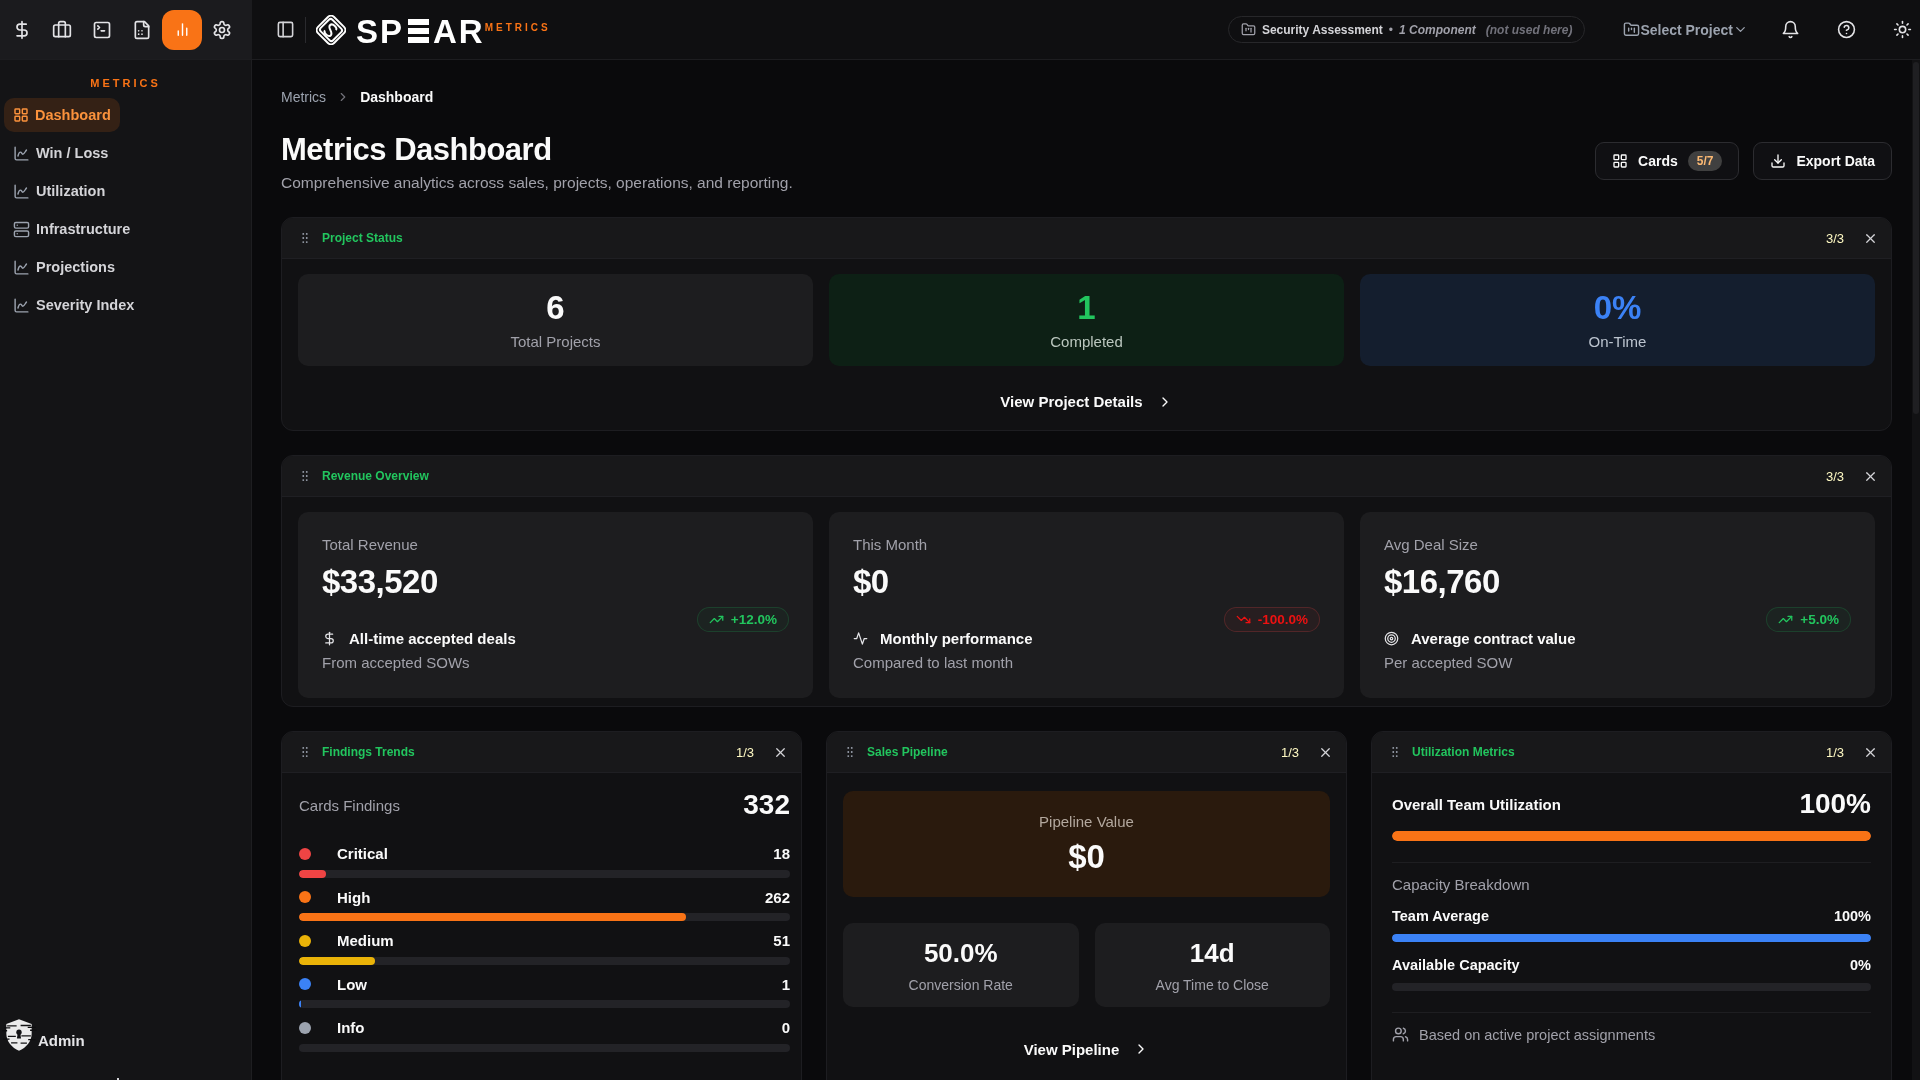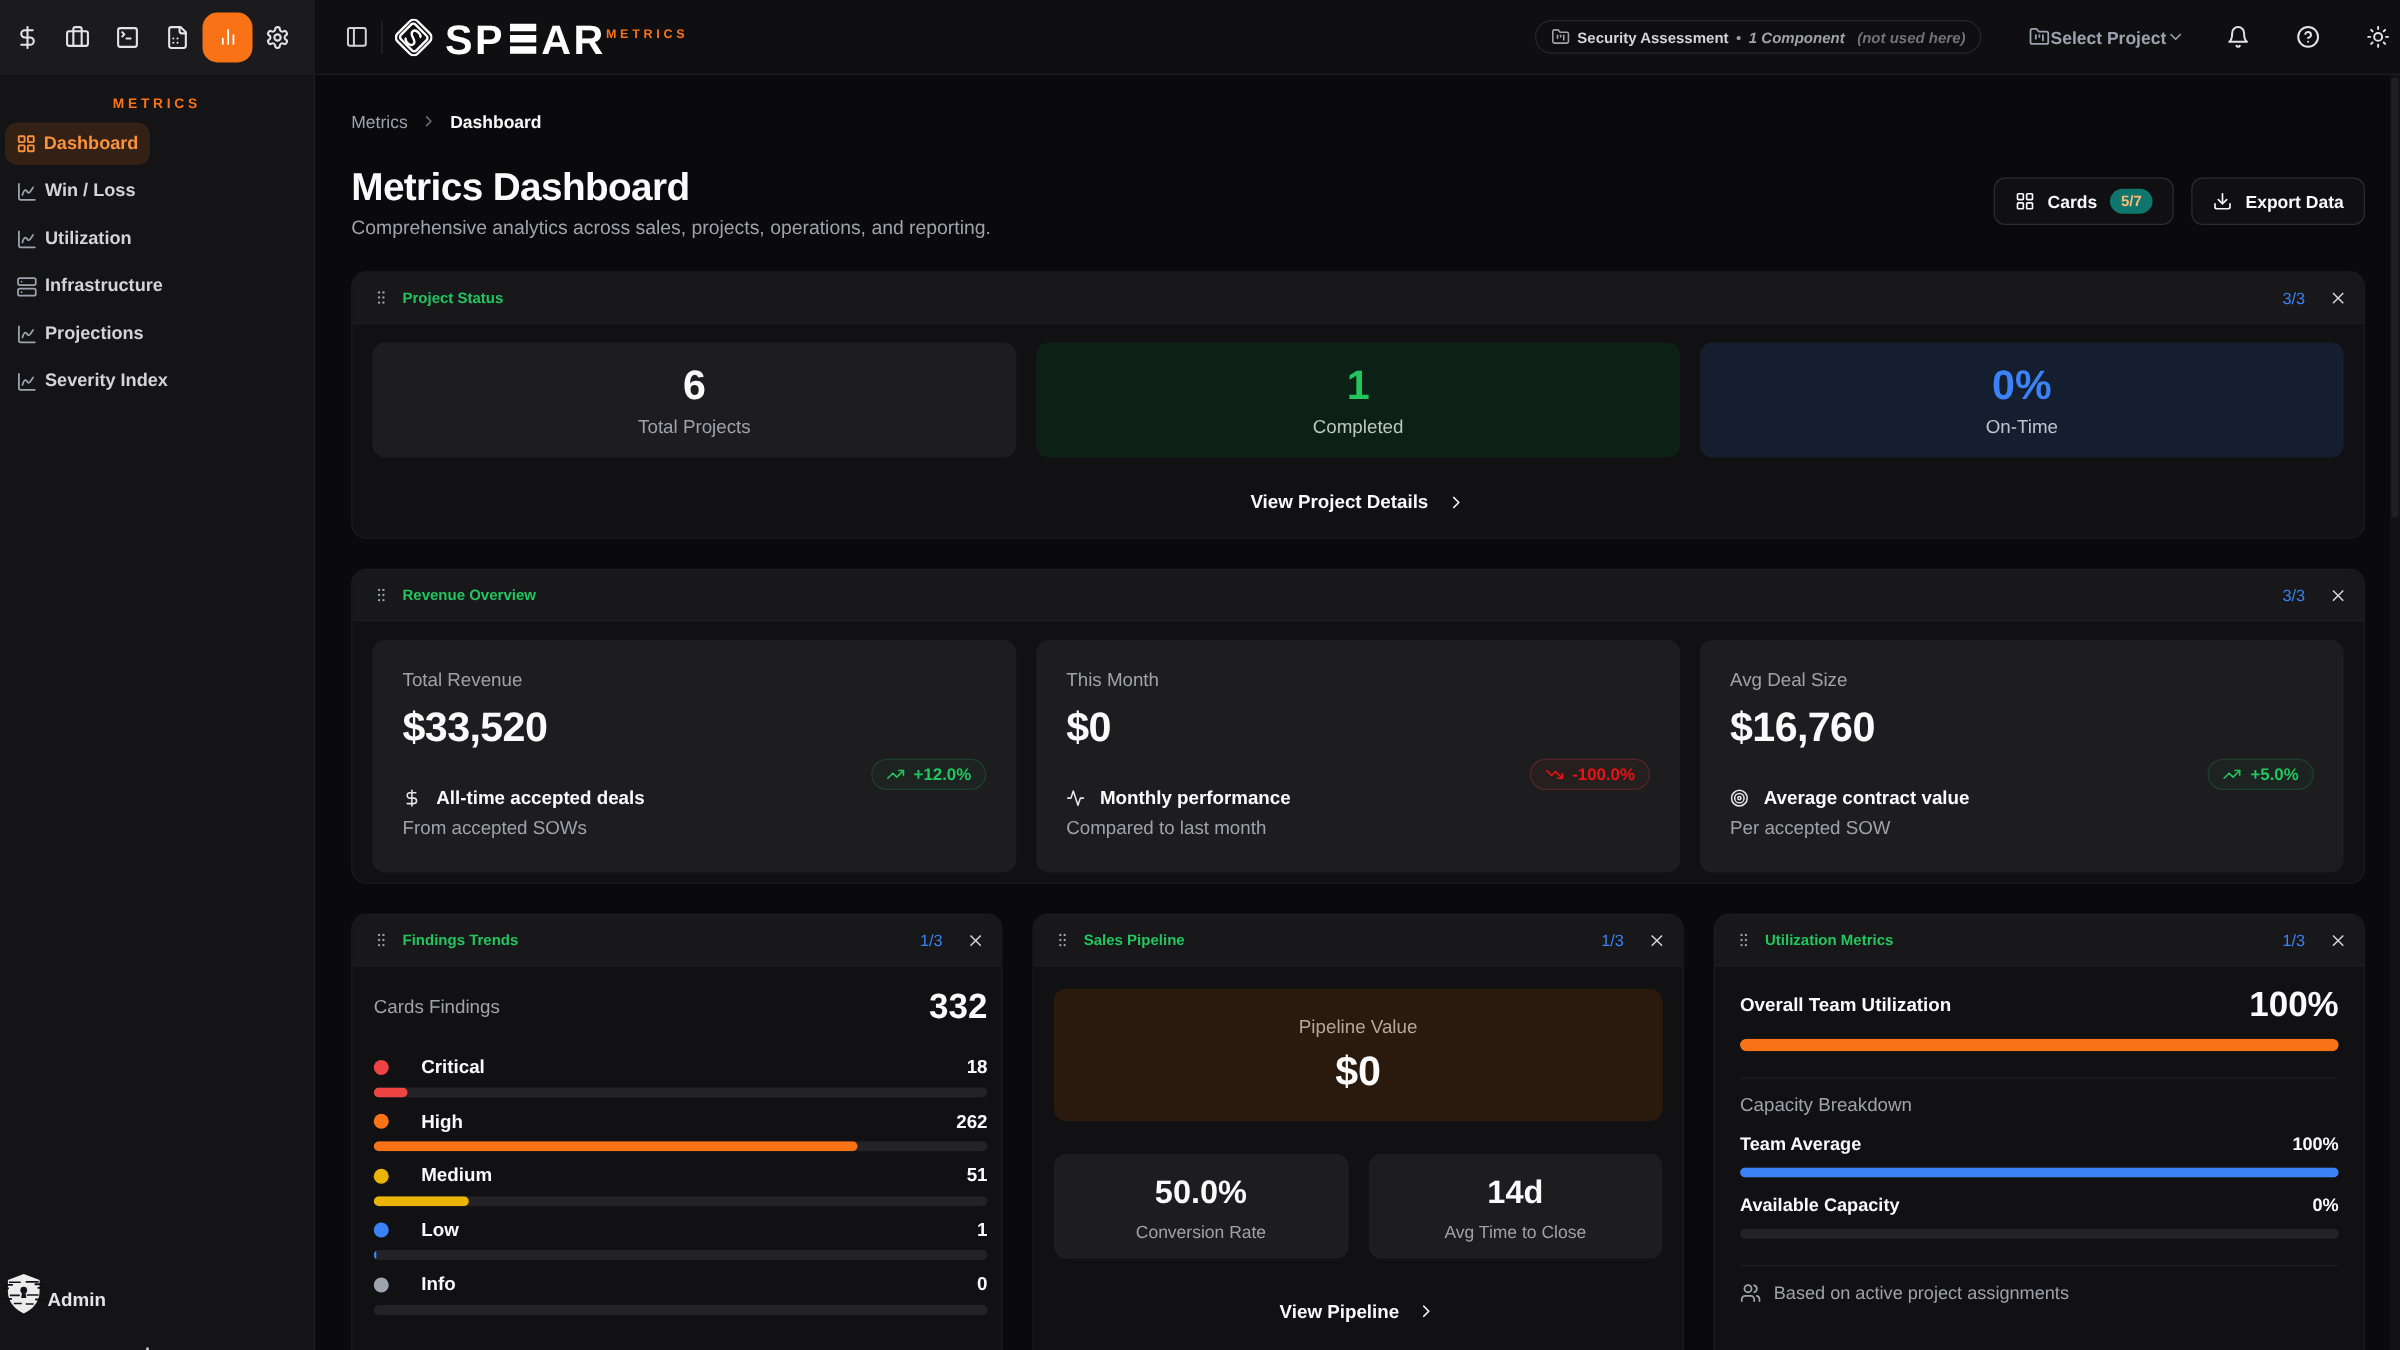--- a/index.html
+++ b/index.html
@@ -44,28 +44,28 @@
   .cut-tick { position:absolute; left:117px; bottom:-1px; width:2px; height:3px; background:#d4d4d8; }
   
   .main { flex:1; padding:29px 28px 0 29px; overflow:hidden; }
   .crumb { display:flex; align-items:center; gap:10px; font-size:14px; color:#9ca3af; margin-bottom:27px; }
   .crumb .cur { color:#fafafa; font-weight:700; }
   .page-head { display:flex; justify-content:space-between; align-items:flex-start; margin-bottom:25px; }
   .page-title { font-size:31px; font-weight:800; letter-spacing:-0.5px; color:#fafafa; }
   .page-sub { font-size:15.5px; color:#a1a1aa; margin-top:6px; }
   .head-actions { display:flex; gap:14px; margin-top:10px; }
   .btn { display:flex; align-items:center; gap:10px; background:#101013; border:1px solid #2c2c30; border-radius:9px; height:38px; padding:0 16px; color:#fafafa; font-size:14px; font-weight:700; }
-  .btn .cnt { background:#0f766e; color:#fdba74; border-radius:999px; font-size:12px; font-weight:700; padding:3px 9px; }
+  .btn .cnt { background:#404040; color:#fdba74; border-radius:999px; font-size:12px; font-weight:700; padding:3px 9px; }
   
   .cards { display:flex; flex-direction:column; gap:24px; }
   .card { background:#111113; border:1px solid #1d1d21; border-radius:12px; overflow:hidden; }
   .card-head { height:41px; background:#18181a; border-bottom:1px solid #1f1f23; display:flex; align-items:center; padding:0 13px 0 16px; gap:10px; }
   .card-title { font-size:12px; font-weight:700; color:#22c55e; flex:1; }
   .grip { color:#9ca3af; }
-  .card-badge { color:#3b82f6; font-size:13px; margin-right:9px; }
+  .card-badge { color:#fef9c3; font-size:13px; margin-right:9px; }
   .card-x { color:#d4d4d8; }
   .card-body { padding:15px 16px 16px 16px; } .card-body.pb0 { padding-bottom:0; } .card-body.pb10 { padding-bottom:8px; }
   .stat-row { display:grid; grid-template-columns:repeat(3,1fr); gap:16px; }
   .stat-box { height:92px; border-radius:10px; background:#1d1d1f; display:flex; flex-direction:column; align-items:center; justify-content:center; }
   .stat-box .v { font-size:33px; font-weight:800; line-height:1; }
   .stat-box .l { font-size:15px; color:#a1a1aa; margin-top:9px; }
   .stat-box.green { background:#0d2015; } .stat-box.green .v { color:#22c55e; } .stat-box.green .l { color:#bbc7bf; }
   .stat-box.blue { background:#141e2e; } .stat-box.blue .v { color:#3b82f6; } .stat-box.blue .l { color:#bcc4cf; }
   .card-footer { display:flex; align-items:center; justify-content:center; gap:14px; height:64px; padding-top:7px; color:#fafafa; font-size:15px; font-weight:700; }
   

